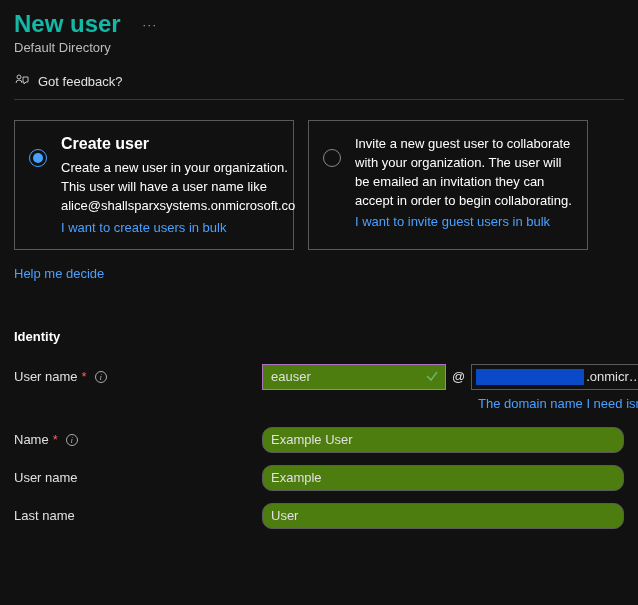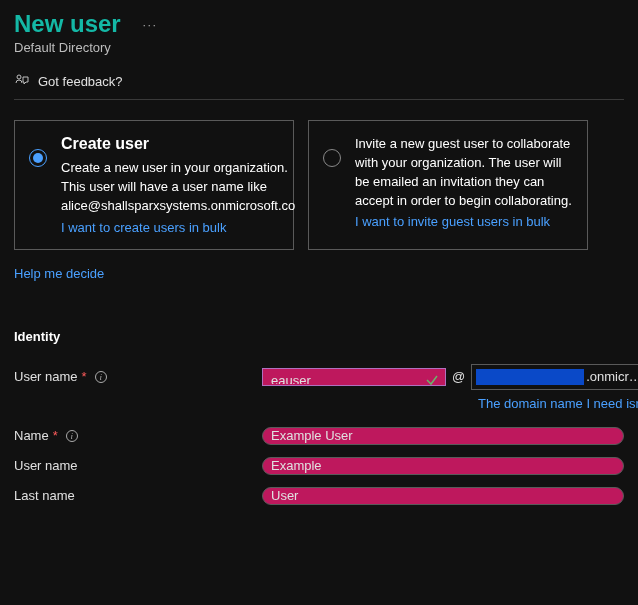--- a/index.html
+++ b/index.html
@@ -131,26 +131,26 @@
     display: inline-flex;
     align-items: center;
     justify-content: center;
     font-size: 9px;
     color: #aaa;
     font-style: italic;
     font-family: Georgia, serif;
     margin-left: 4px;
   }
   .input {
-    background: #be185d;
+    background: #4d7c0f;
     border: 1px solid #5a5a5a;
     color: #e0e0e0;
     padding: 4px 8px;
     font-size: 13px;
-    height: 18px;
+    height: 26px;
     font-family: inherit;
   }
   .username-group {
     display: flex;
     align-items: center;
     gap: 6px;
     flex: 1;
     position: relative;
   }
   .username-input {

